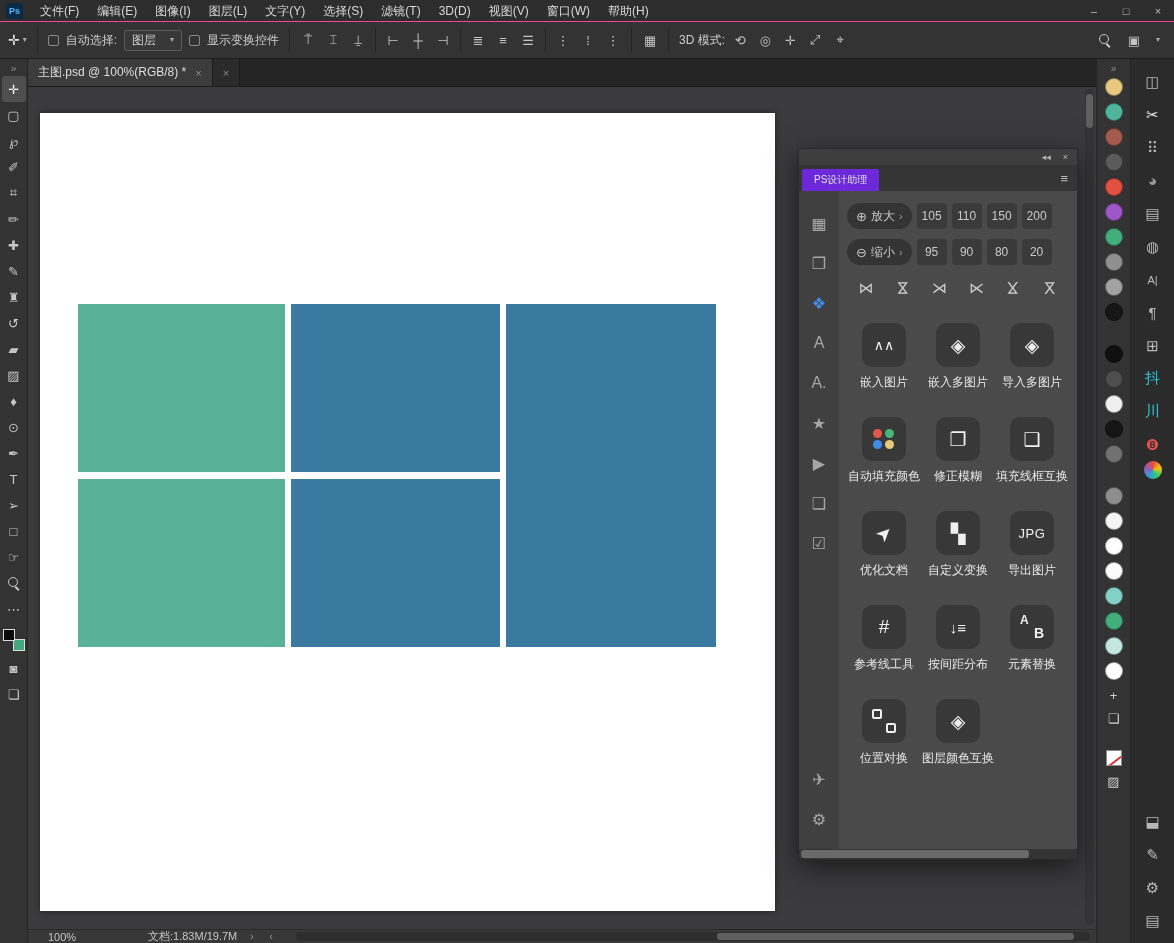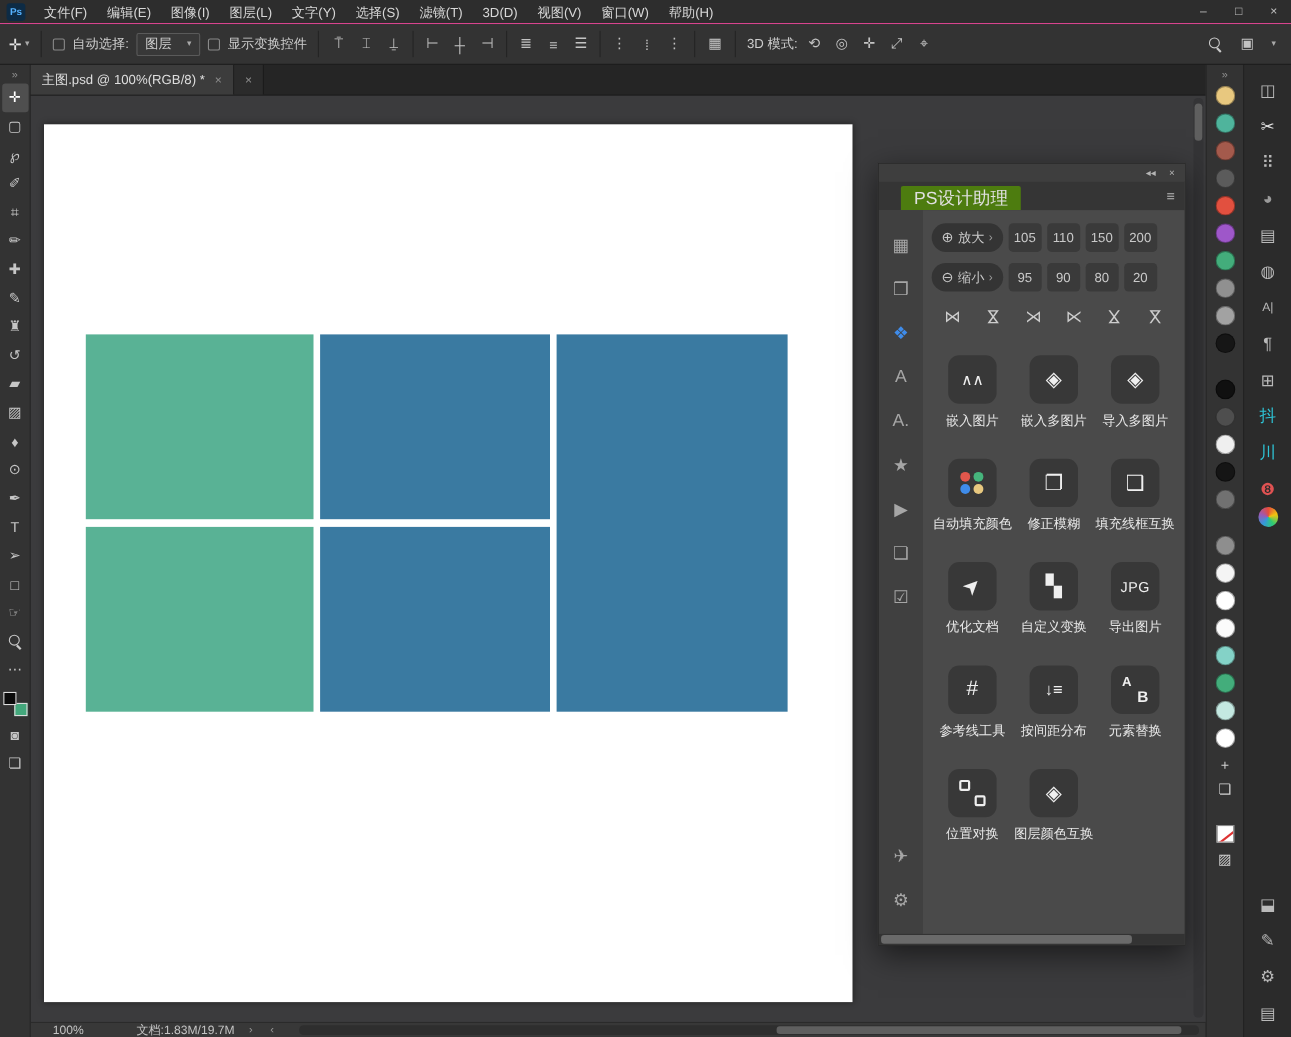--- a/index.html
+++ b/index.html
@@ -44,41 +44,41 @@
 .tab.active{background:#3c3c3c;color:#dedede}
 .tab-close{font-size:11px;color:#8b8b8b}
 .canvas-area{flex:1;position:relative;background:#3b3b3d;overflow:hidden}
 .doc{position:absolute;left:12px;top:26px;width:735px;height:798px;background:#fff;overflow:hidden;box-shadow:0 0 6px rgba(0,0,0,.45)}
 .crect{position:absolute}
 .vscroll{position:absolute;right:2px;top:2px;bottom:4px;width:9px;background:#343436;border-radius:4px}
 .vthumb{position:absolute;left:1px;right:1px;top:5px;height:34px;background:#5f5f5f;border-radius:4px;display:block}
 
 .statusbar{height:14px;background:#383838;border-top:1px solid #2a2a2a;display:flex;align-items:center;font-size:11px;color:#c4c4c4;padding-left:20px;gap:10px}
 .sb-zoom{width:46px}
-.sb-doc{margin-left:20px;white-space:nowrap}
+.sb-doc{margin-left:44px;white-space:nowrap}
 .sb-chev{color:#9a9a9a;font-size:10px;padding:0 3px}
 .hscroll{flex:1;height:9px;margin:0 6px 0 10px;background:#2e2e2e;border-radius:4px;position:relative}
 .hthumb{position:absolute;left:53%;width:45%;top:1px;bottom:1px;background:#5f5f5f;border-radius:3px;display:block}
 
 .swatch-rail{width:34px;background:#333;border-left:1px solid #262626;display:flex;flex-direction:column;align-items:center;padding-top:2px;flex:none}
 #swatches{display:flex;flex-direction:column;align-items:center;gap:7px;margin-top:2px}
 .sw-dot{width:18px;height:18px;border-radius:50%;border:1px solid rgba(0,0,0,.35);display:block}
 .sw-gap{height:10px;display:block}
 .sw-icon{color:#cfcfcf;font-size:13px;text-align:center;display:flex;align-items:center;justify-content:center;width:18px;height:16px}
 .noneswatch{width:16px;height:16px;background:#fff;border:1px solid #8a8a8a;position:relative;overflow:hidden;display:inline-block}
 .noneswatch::after{content:"";position:absolute;left:-3px;top:7px;width:28px;height:2px;background:#d33;transform:rotate(-38deg)}
 .icon-rail{width:44px;background:#2b2b2b;border-left:1px solid #222;display:flex;flex-direction:column;align-items:center;padding:6px 0;gap:0;flex:none}
 .rail-icon{height:33px;width:30px;display:flex;align-items:center;justify-content:center;color:#b9b9b9;font-size:15px}
 .rail-spacer{flex:1}
 .wheel{width:18px;height:18px;border-radius:50%;background:conic-gradient(#e74c3c,#f1c40f,#2ecc71,#3498db,#9b59b6,#e74c3c);display:inline-block}
 
 .plugin-panel{position:absolute;left:770px;top:61px;width:280px;height:712px;background:#4a4a4a;border:1px solid #2a2a2a;box-shadow:0 8px 26px rgba(0,0,0,.55);display:flex;flex-direction:column}
 .pp-collapse-row{height:16px;background:#3e3e3e;display:flex;justify-content:flex-end;align-items:center;gap:12px;padding:0 9px;color:#b5b5b5;font-size:9px;flex:none}
 .pp-titlebar{height:26px;background:#353535;display:flex;align-items:flex-end;flex:none}
-.pp-tab{height:22px;background:#4d7c0f;padding:0 12px;font-size:16px;color:#e0e0e0;display:flex;align-items:center;margin-left:20px;border-radius:2px 2px 0 0}
+.pp-tab{height:22px;background:#6d28d9;padding:0 12px;font-size:10px;color:#e0e0e0;display:flex;align-items:center;margin-left:3px;border-radius:2px 2px 0 0}
 .pp-menu{margin-left:auto;color:#b8b8b8;padding:0 9px;font-size:13px;align-self:center}
 .pp-body{flex:1;display:flex;min-height:0}
 .pp-sidebar{width:40px;background:#404040;display:flex;flex-direction:column;align-items:center;padding:12px 0 10px;flex:none}
 .pp-side-icon{height:40px;width:40px;display:flex;align-items:center;justify-content:center;color:#a6a6a6;font-size:16px}
 .pp-side-icon.active{color:#3f8cea}
 .pp-side-spacer{flex:1}
 .pp-content{flex:1;padding:12px 8px 0;display:flex;flex-direction:column;min-width:0}
 .zoom-row{display:flex;align-items:center;gap:5px;margin-bottom:10px}
 .zoom-pill{height:26px;border-radius:13px;background:#343434;border:none;color:#c9c9c9;display:flex;align-items:center;gap:4px;padding:0 9px;font-size:12px;font-family:inherit}
 .zi{font-size:13px}

